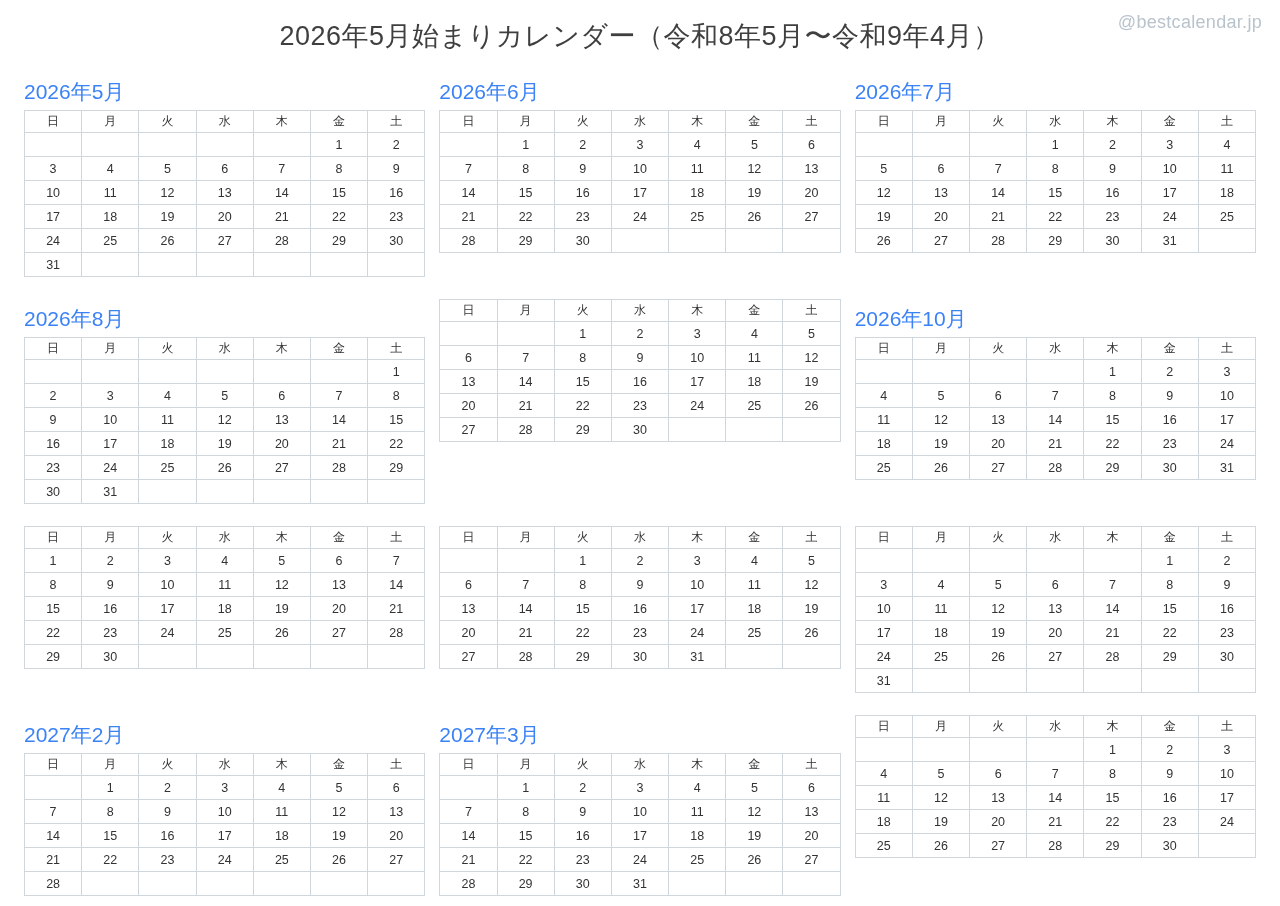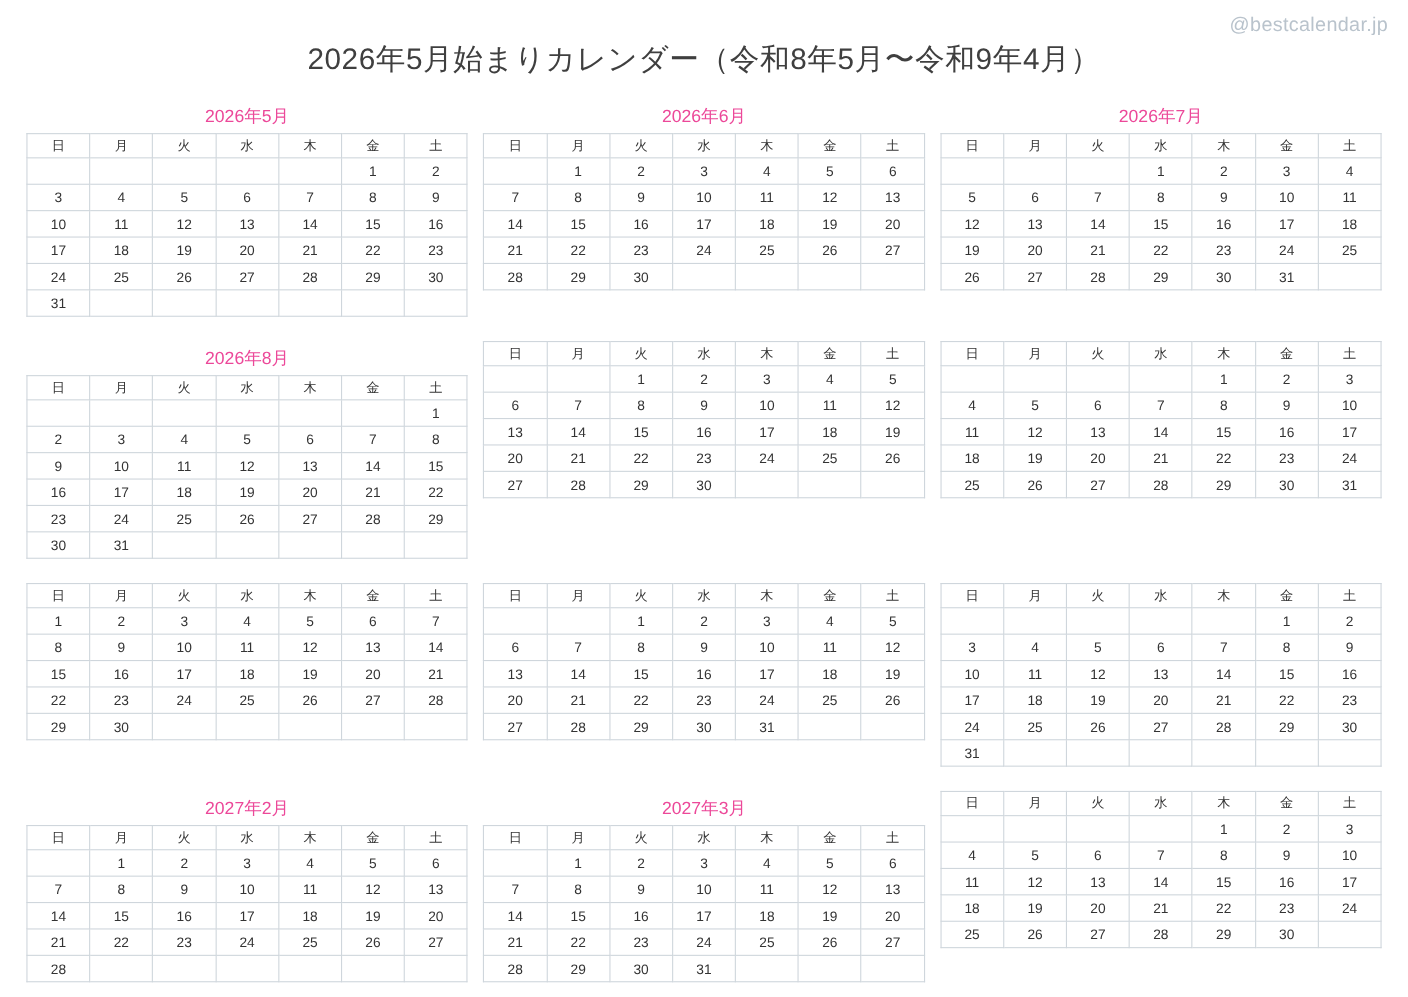--- a/index.html
+++ b/index.html
@@ -14,38 +14,38 @@
   .watermark{
     position:absolute;top:12px;right:18px;
     font-size:18px;color:#b9c3cc;letter-spacing:.3px;
   }
   .page-title{
     text-align:center;
     font-size:27px;
     font-weight:400;
     color:#3f3f3f;
     margin:0;
-    padding:36px 0 18px 0;
+    padding:18px 0 18px 0;
     letter-spacing:.5px;
   }
   .grid{
     display:grid;
     grid-template-columns:repeat(3,1fr);
     column-gap:14px;
     row-gap:0px;
     padding:0 24px;
     box-sizing:border-box;
   }
   .month{
     padding:0 0 22px 0;
   }
   .month-title{
-    text-align:center;
-    font-size:16px;
-    color:#ec4899;
+    text-align:left;
+    font-size:21px;
+    color:#3b82f6;
     padding:6px 0 4px 0;
   }
   table.cal{
     border-collapse:collapse;
     width:100%;
     table-layout:fixed;
   }
   table.cal th, table.cal td{
     border:1px solid #cfd6dc;
     height:23px;
@@ -398,20 +398,21 @@
             <td>29</td>
             <td>30</td>
             <td class="empty"></td>
             <td class="empty"></td>
             <td class="empty"></td>
           </tr>
         </tbody>
       </table>
     </div>
     <div class="month">
+      <div class="month-title">2026年10月</div>
       <table class="cal">
         <thead>
           <tr>
             <th class="sun">日</th>
             <th>月</th>
             <th>火</th>
             <th>水</th>
             <th>木</th>
             <th>金</th>
             <th class="sat">土</th>

